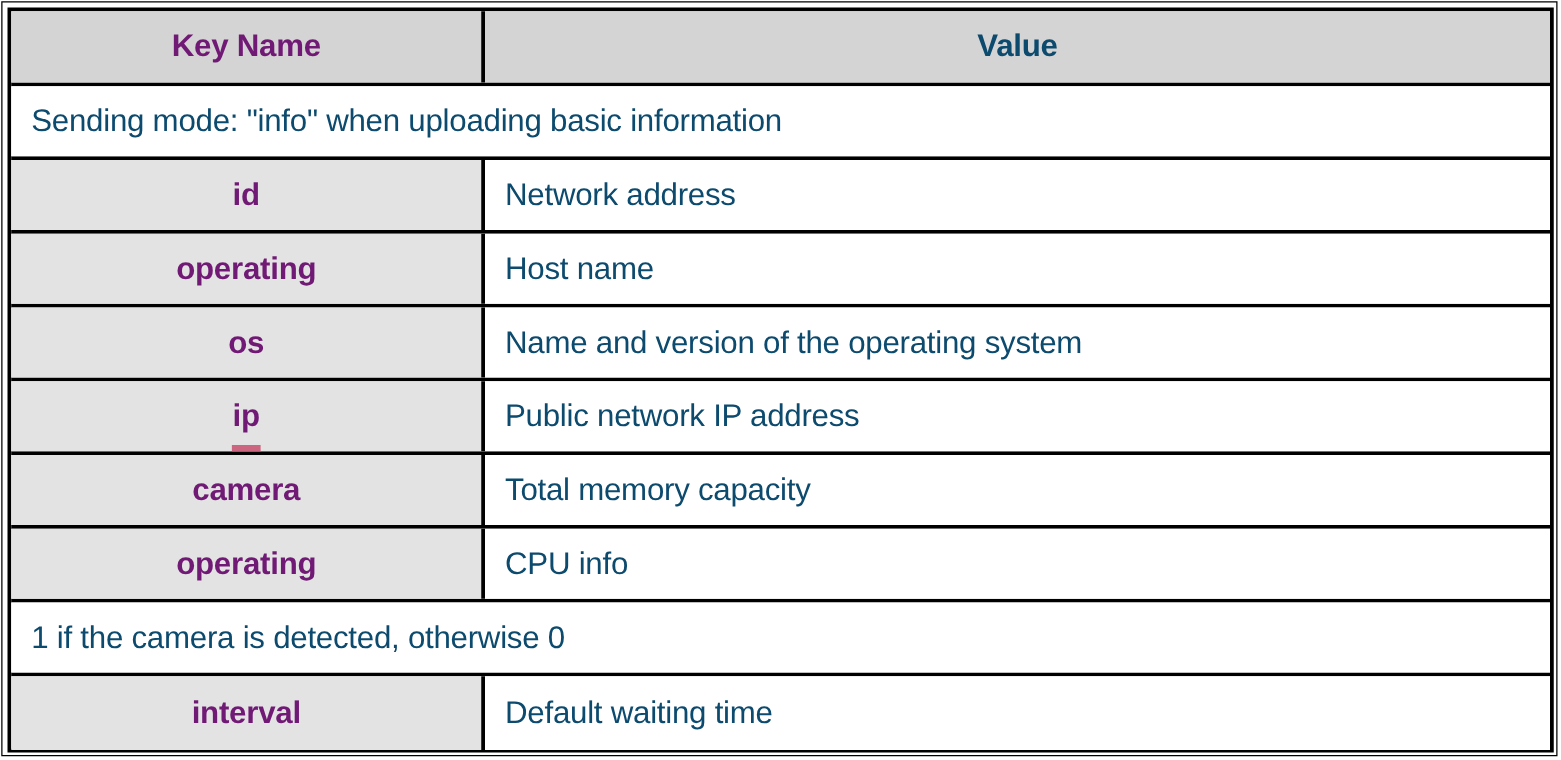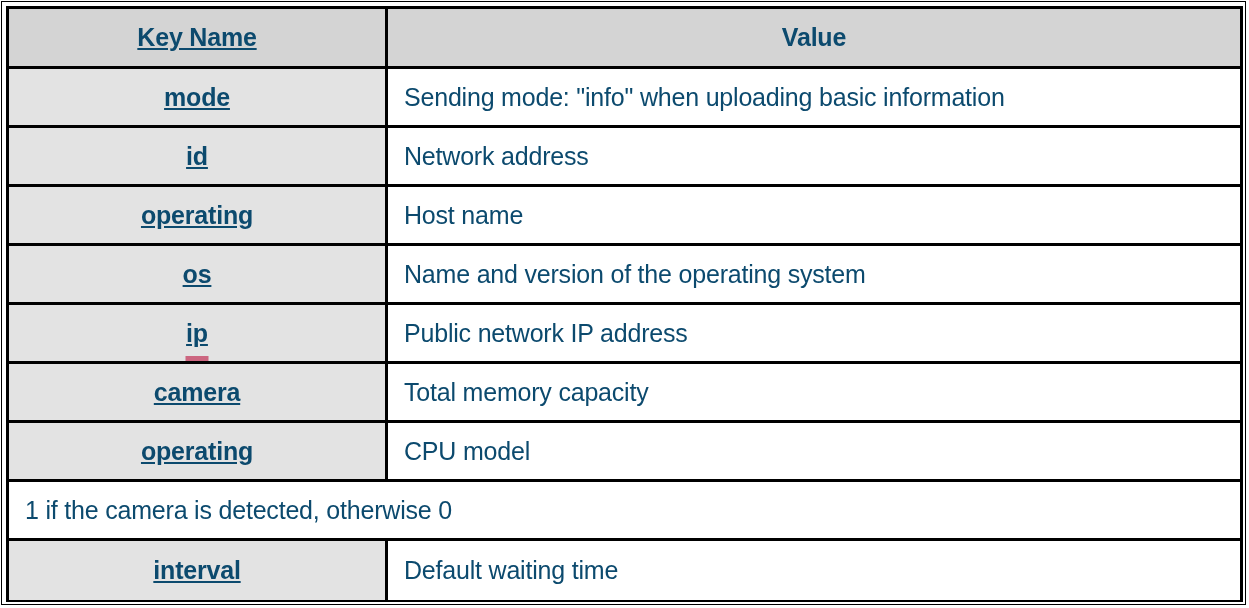--- a/index.html
+++ b/index.html
@@ -60,24 +60,23 @@
   .cell-key {
     box-sizing: border-box;
     width: 379px;
     flex: 0 0 379px;
     border-right: 3px solid #000;
     display: flex;
     align-items: center;
     justify-content: center;
     position: relative;
     font-weight: bold;
-    color: #0c4a6e;
+    color: #701a75;
     font-size: 25px;
     letter-spacing: -0.2px;
-    text-decoration: underline;
   }
   .cell-val {
     box-sizing: border-box;
     flex: 1 1 auto;
     display: flex;
     align-items: center;
     justify-content: flex-start;
     padding-left: 16px;
     padding-right: 8px;
     color: #0c4a6e;
@@ -119,23 +118,20 @@
 <div class="table-wrap">
   <div class="spec-table">
     <div class="spec-inner">
 
       <div class="row header">
         <div class="cell-key">Key Name</div>
         <div class="cell-val">Value</div>
       </div>
 
       <div class="row body">
-        <div class="cell-key">
-          <span>mode</span>
-        </div>
         <div class="cell-val">Sending mode: "info" when uploading basic information</div>
       </div>
 
       <div class="row body">
         <div class="cell-key">
           <span>id</span>
         </div>
         <div class="cell-val">Network address</div>
       </div>
 
@@ -165,21 +161,21 @@
         <div class="cell-key">
           <span>camera</span>
         </div>
         <div class="cell-val">Total memory capacity</div>
       </div>
 
       <div class="row body">
         <div class="cell-key">
           <span>operating</span>
         </div>
-        <div class="cell-val">CPU model</div>
+        <div class="cell-val">CPU info</div>
       </div>
 
       <div class="row body">
         <div class="cell-val">1 if the camera is detected, otherwise 0</div>
       </div>
 
       <div class="row body">
         <div class="cell-key">
           <span>interval</span>
         </div>

